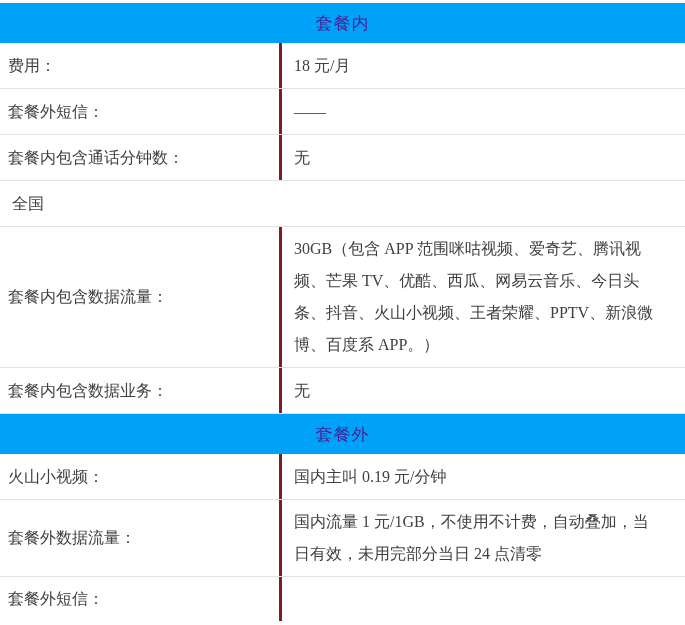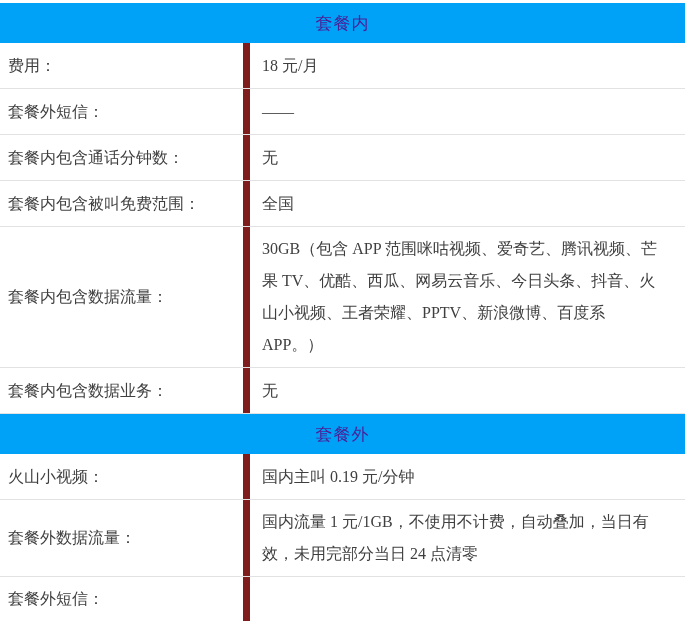--- a/index.html
+++ b/index.html
@@ -34,25 +34,25 @@
   .cell {
     display: flex;
     align-items: center;
     font-size: 16px;
     line-height: 32px;
     box-sizing: border-box;
     padding-top: 6px;
     padding-bottom: 6px;
   }
   .cell.label {
-    width: 250px;
+    width: 282px;
     flex-shrink: 0;
     padding-left: 8px;
     padding-right: 6px;
-    border-right: 7px solid #7f1d1d;
+    border-right: 3px solid #7f1d1d;
   }
   .cell.value {
     flex: 1;
     padding-left: 12px;
     padding-right: 22px;
   }
   .row.last {
     border-bottom: 2px solid #d4d4d4;
     flex-direction: column;
   }
@@ -77,21 +77,20 @@
     <div class="cell label">套餐外短信：</div>
     <div class="cell value">——</div>
   </div>
 
   <div class="row">
     <div class="cell label">套餐内包含通话分钟数：</div>
     <div class="cell value">无</div>
   </div>
 
   <div class="row">
-    <div class="cell label">套餐内包含被叫免费范围：</div>
     <div class="cell value">全国</div>
   </div>
 
   <div class="row">
     <div class="cell label">套餐内包含数据流量：</div>
     <div class="cell value">30GB（包含 APP 范围咪咕视频、爱奇艺、腾讯视频、芒果 TV、优酷、西瓜、网易云音乐、今日头条、抖音、火山小视频、王者荣耀、PPTV、新浪微博、百度系 APP。）</div>
   </div>
 
   <div class="row">
     <div class="cell label">套餐内包含数据业务：</div>

